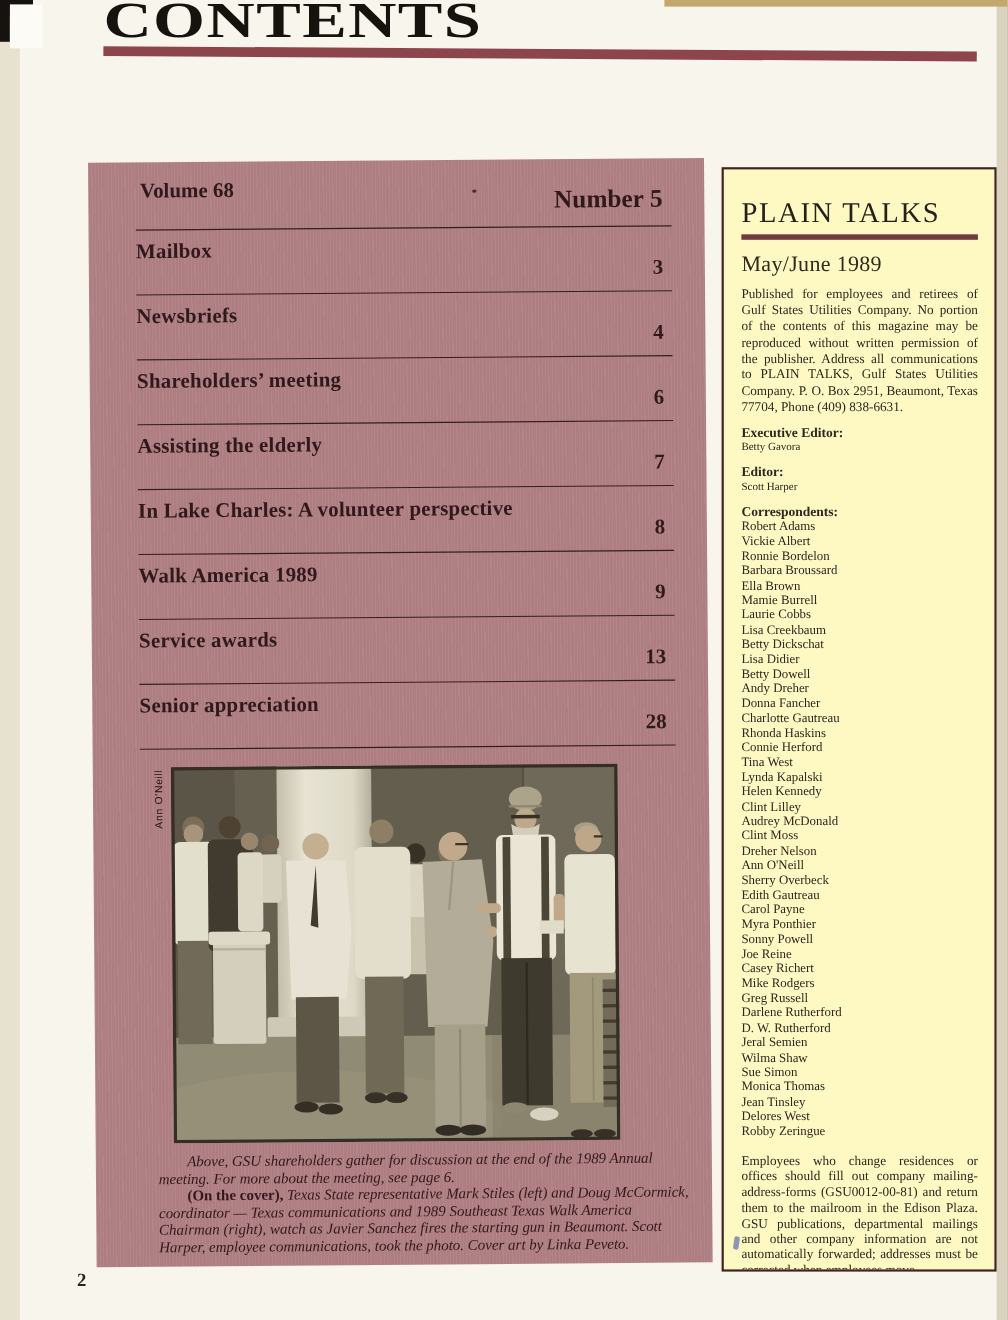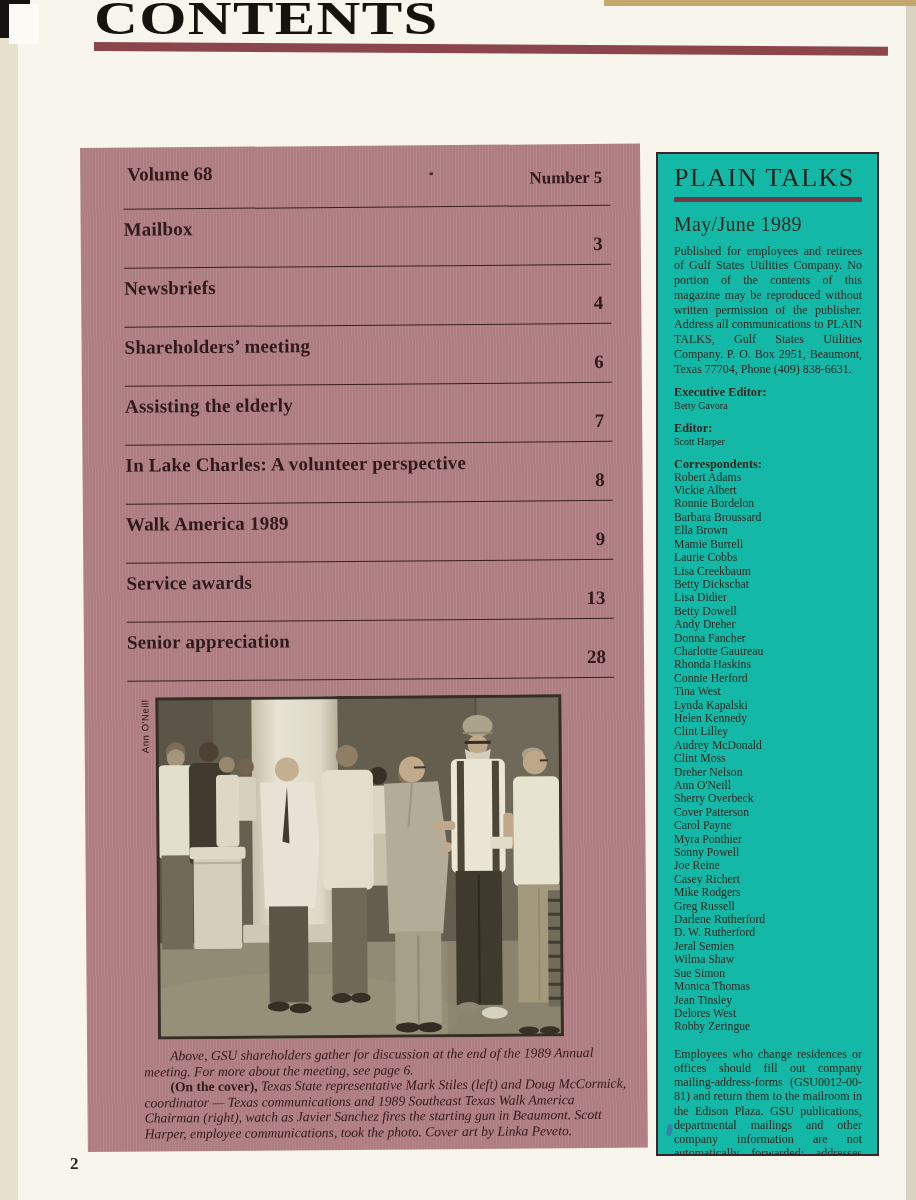--- a/index.html
+++ b/index.html
@@ -40,21 +40,21 @@
   .toc-box {
     position:absolute; left:80px; top:148px; width:560px; height:1004px;
     background:#b08084;
     background-image:repeating-linear-gradient(90deg, rgba(255,255,255,0.04) 0 1px, rgba(0,0,0,0.02) 1px 3px);
     transform:rotate(-0.45deg); transform-origin:top left;
     padding:12px 30px 0 43px;
     color:#30191b;
   }
   .vol-row { position:relative; height:50px; border-bottom:1.6px solid #381d20; }
   .vol-label { position:absolute; left:4px; top:4px; font-size:19px; font-weight:bold; }
-  .vol-number { position:absolute; right:8px; top:12px; font-size:17px; font-weight:bold; }
+  .vol-number { position:absolute; right:8px; top:12px; font-size:23px; font-weight:bold; }
   .toc-row { position:relative; height:59px; border-bottom:1.6px solid #381d20; }
   .toc-label { position:absolute; left:0; top:9px; font-size:19px; font-weight:bold; letter-spacing:0.2px; }
   .toc-page { position:absolute; right:8px; top:27px; font-size:19px; font-weight:bold; }
   .speck { position:absolute; left:349px; top:27px; width:4px; height:3px;
     background:#4a2d2f; border-radius:50%; }
 
   
   .photo-wrap { position:relative; margin:16px 0 0 28px; width:406px; height:342px; }
   .photo-credit {
     position:absolute; left:-16px; top:2px;
@@ -65,24 +65,24 @@
   .photo-svg { display:block; width:406px; height:342px; }
 
   
   .caption { margin:9px 0 0 14px; width:488px;
     font-size:13.6px; line-height:15.6px; font-style:italic; color:#33181c; }
   .caption p { text-indent:26px; }
   .caption .lead { font-style:normal; font-weight:bold;margin-top:30px; }
 
   
   .masthead {
-    position:absolute; left:656px; top:152px; width:223px; height:1004px;
-    background:#14b8a6;
+    position:absolute; left:656px; top:152px; width:250px; height:1004px;
+    background:#fef9c3;
     border:2.5px solid #402326;
-    padding:10px 15px 0 16px;
+    padding:26px 15px 0 16px;
     color:#2e2620;
     overflow:hidden;
   }
   .mast-title { font-size:26px; letter-spacing:1.5px; color:#25201a; line-height:28px; white-space:nowrap; }
   .mast-rule { height:4.5px; background:#713a40; margin-top:5px; }
   .mast-issue { font-size:20px; margin-top:9px; line-height:26px; color:#35291f; letter-spacing:0.3px; }
   .mast-about { margin-top:7px; font-size:12px; line-height:14.8px; text-align:justify; }
   .role-label { margin-top:8px; font-size:12.3px; font-weight:bold; line-height:14px; }
   .role-name { font-size:10px; line-height:14px; }
   .corr-label { margin-top:8px; font-size:12.3px; font-weight:bold; line-height:14px; }
@@ -328,21 +328,21 @@
       <div class="corr-name">Connie Herford</div>
       <div class="corr-name">Tina West</div>
       <div class="corr-name">Lynda Kapalski</div>
       <div class="corr-name">Helen Kennedy</div>
       <div class="corr-name">Clint Lilley</div>
       <div class="corr-name">Audrey McDonald</div>
       <div class="corr-name">Clint Moss</div>
       <div class="corr-name">Dreher Nelson</div>
       <div class="corr-name">Ann O'Neill</div>
       <div class="corr-name">Sherry Overbeck</div>
-      <div class="corr-name">Cover Patterson</div>
+      <div class="corr-name">Edith Gautreau</div>
       <div class="corr-name">Carol Payne</div>
       <div class="corr-name">Myra Ponthier</div>
       <div class="corr-name">Sonny Powell</div>
       <div class="corr-name">Joe Reine</div>
       <div class="corr-name">Casey Richert</div>
       <div class="corr-name">Mike Rodgers</div>
       <div class="corr-name">Greg Russell</div>
       <div class="corr-name">Darlene Rutherford</div>
       <div class="corr-name">D. W. Rutherford</div>
       <div class="corr-name">Jeral Semien</div>

